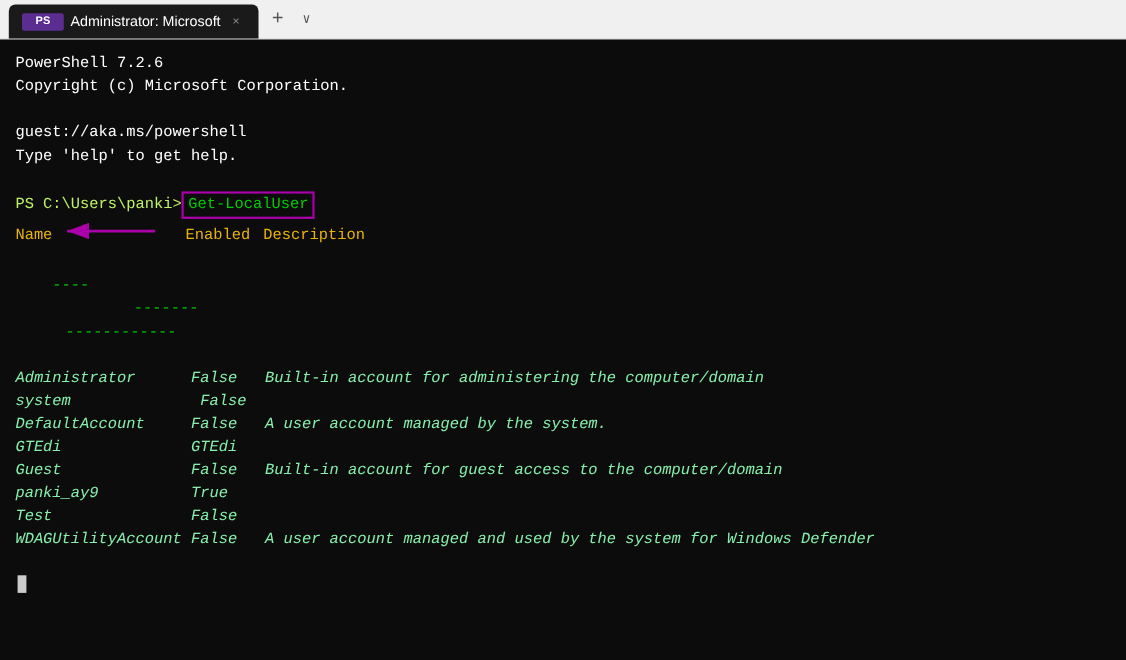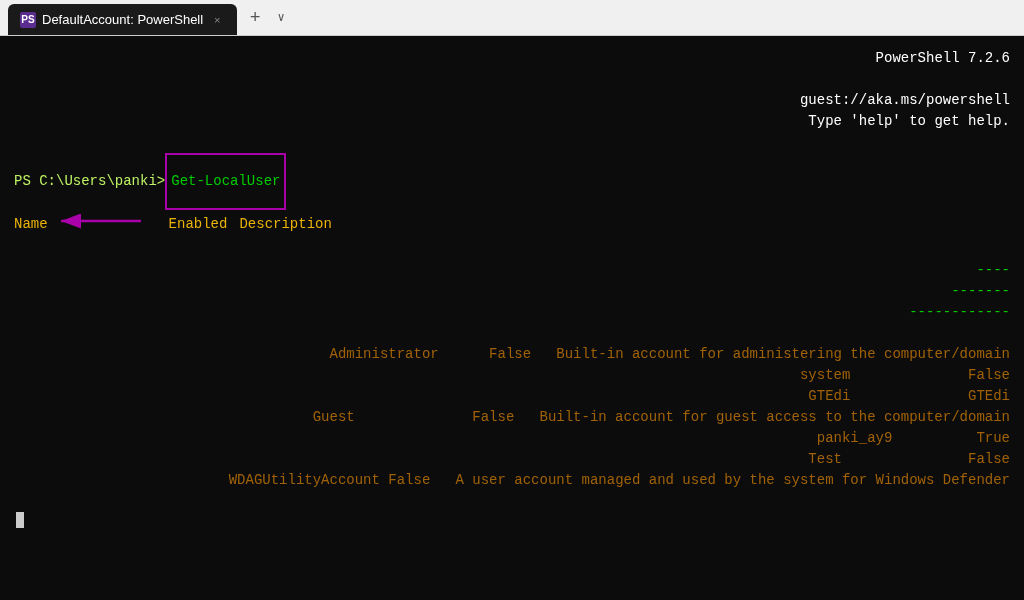--- a/index.html
+++ b/index.html
@@ -35,21 +35,21 @@
       background: #1a1a1a;
       color: #fff;
       font-family: 'Segoe UI', sans-serif;
       font-size: 13px;
       border-radius: 6px 6px 0 0;
       margin-top: 4px;
       height: calc(100% - 4px);
       cursor: pointer;
     }
     .tab-icon {
-      width: 16px;
+      width: 38px;
       height: 16px;
       background: #5b2d91;
       border-radius: 2px;
       display: inline-flex;
       align-items: center;
       justify-content: center;
       font-size: 10px;
       color: #fff;
       font-weight: bold;
     }
@@ -92,34 +92,33 @@
 
     
     .terminal {
       background: #0c0c0c;
       color: #cccccc;
       padding: 12px 14px;
       height: calc(600px - 36px);
       overflow: hidden;
       font-size: 14px;
       line-height: 1.5;
-      text-align: right;
     }
     .line { white-space: pre; }
     .white { color: #ffffff; }
     .prompt-line {
       display: flex;
       align-items: center;
       gap: 0;
     }
     .prompt-text { color: #bef264; }
     .command-highlight {
       color: #00cc00;
       border: 2px solid #aa00aa;
-      padding: 16px 4px;
+      padding: 0 4px;
       background: transparent;
     }
     .col-header {
       color: #eab308;
     }
     .col-dashes {
       color: #00cc00;
     }
     .arrow-annotation {
       display: inline-block;
@@ -137,42 +136,43 @@
       width: 8px;
       height: 16px;
       background: #cccccc;
       vertical-align: middle;
       margin-left: 2px;
       animation: blink 1s step-end infinite;
     }
     @keyframes blink {
       50% { opacity: 0; }
     }
-    .data-row { white-space: pre; color: #a16207; }
+    .data-row { white-space: pre; color: #86efac; font-style: italic; }
     .empty-line { height: 21px; }
   </style>
 </head>
 <body>
 
 <div class="titlebar">
   <div class="tab-area">
     <div class="tab">
       <span class="tab-icon">PS</span>
-      <span>DefaultAccount: PowerShell</span>
+      <span>Administrator: Microsoft</span>
       <span class="tab-close">×</span>
     </div>
     <div class="new-tab-btn">+</div>
     <div class="dropdown-btn">∨</div>
   </div>
 </div>
 
 <div class="terminal">
 
   <div class="line white">PowerShell 7.2.6</div>
 
+  <div class="line white">Copyright (c) Microsoft Corporation.</div>
 
   <div class="empty-line"></div>
 
   <div class="line white">guest://aka.ms/powershell</div>
 
   <div class="line white">Type 'help' to get help.</div>
 
   <div class="empty-line"></div>
 
   <div class="prompt-line">
@@ -198,20 +198,21 @@
   </div>
 
   <div class="line col-dashes">
     <span>----</span>
     <span style="margin-left: 74px;">-------</span>
     <span style="margin-left: 12px;">------------</span>
   </div>
 
   <div class="data-row">Administrator      False   Built-in account for administering the computer/domain</div>
   <div class="data-row">system              False</div>
+  <div class="data-row">DefaultAccount     False   A user account managed by the system.</div>
   <div class="data-row">GTEdi              GTEdi</div>
   <div class="data-row">Guest              False   Built-in account for guest access to the computer/domain</div>
   <div class="data-row">panki_ay9          True</div>
   <div class="data-row">Test               False</div>
   <div class="data-row">WDAGUtilityAccount False   A user account managed and used by the system for Windows Defender</div>
 
   <div class="empty-line"></div>
 
   <div class="prompt-line">
     <span class="prompt-text"></span>

